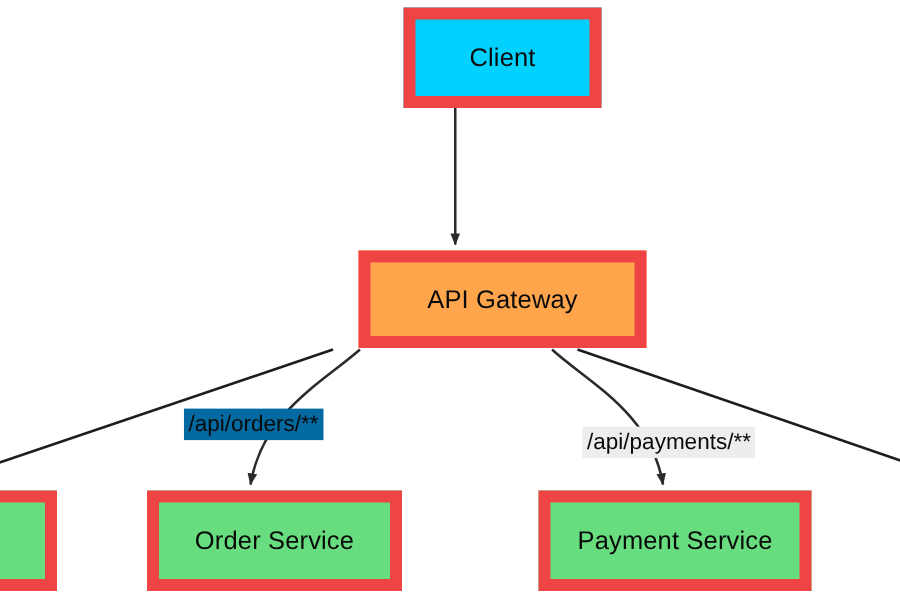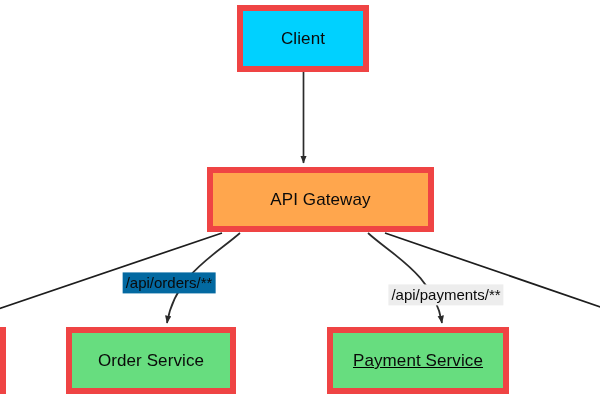--- a/index.html
+++ b/index.html
@@ -19,25 +19,26 @@
   #edge-layer {
     position: absolute;
     left: 0;
     top: 0;
     width: 600px;
     height: 400px;
   }
   .node {
     position: absolute;
     box-sizing: border-box;
-    border: 6px solid #ef4444;
+    border: 8px solid #ef4444;
     display: flex;
     align-items: center;
     justify-content: center;
     z-index: 2;
+    margin-left: 32px;
   }
   .node-label {
     font-size: 17px;
     line-height: 1;
     color: #0a0a0a;
     white-space: nowrap;
     letter-spacing: 0.1px;
   }
   .edge-label {
     position: absolute;
@@ -75,29 +76,29 @@
   </svg>
 
   <div class="node" style="left:-60px; top:327px; width:66px; height:67px; background:#67dd7f;">
     <span class="node-label"></span>
   </div>
 
   <div class="node" style="left:237px; top:5px; width:132px; height:67px; background:#00d1ff;">
     <span class="node-label">Client</span>
   </div>
 
-  <div class="node" style="left:207px; top:167px; width:227px; height:65px; background:#ffa64d;">
+  <div class="node" style="left:207px; top:167px; width:192px; height:65px; background:#ffa64d;">
     <span class="node-label">API Gateway</span>
   </div>
 
   <div class="node" style="left:66px; top:327px; width:170px; height:67px; background:#67dd7f;">
     <span class="node-label">Order Service</span>
   </div>
 
-  <div class="node" style="left:327px; top:327px; width:182px; height:67px; background:#67dd7f;text-decoration:underline;">
+  <div class="node" style="left:327px; top:327px; width:182px; height:67px; background:#67dd7f;">
     <span class="node-label">Payment Service</span>
   </div>
 
 
   <div class="edge-label" style="left:169px; top:283px; background:#0369a1;">/api/orders/**</div>
 
   <div class="edge-label" style="left:446px; top:295px; background:#ededed;">/api/payments/**</div>
 
 </div>
 

